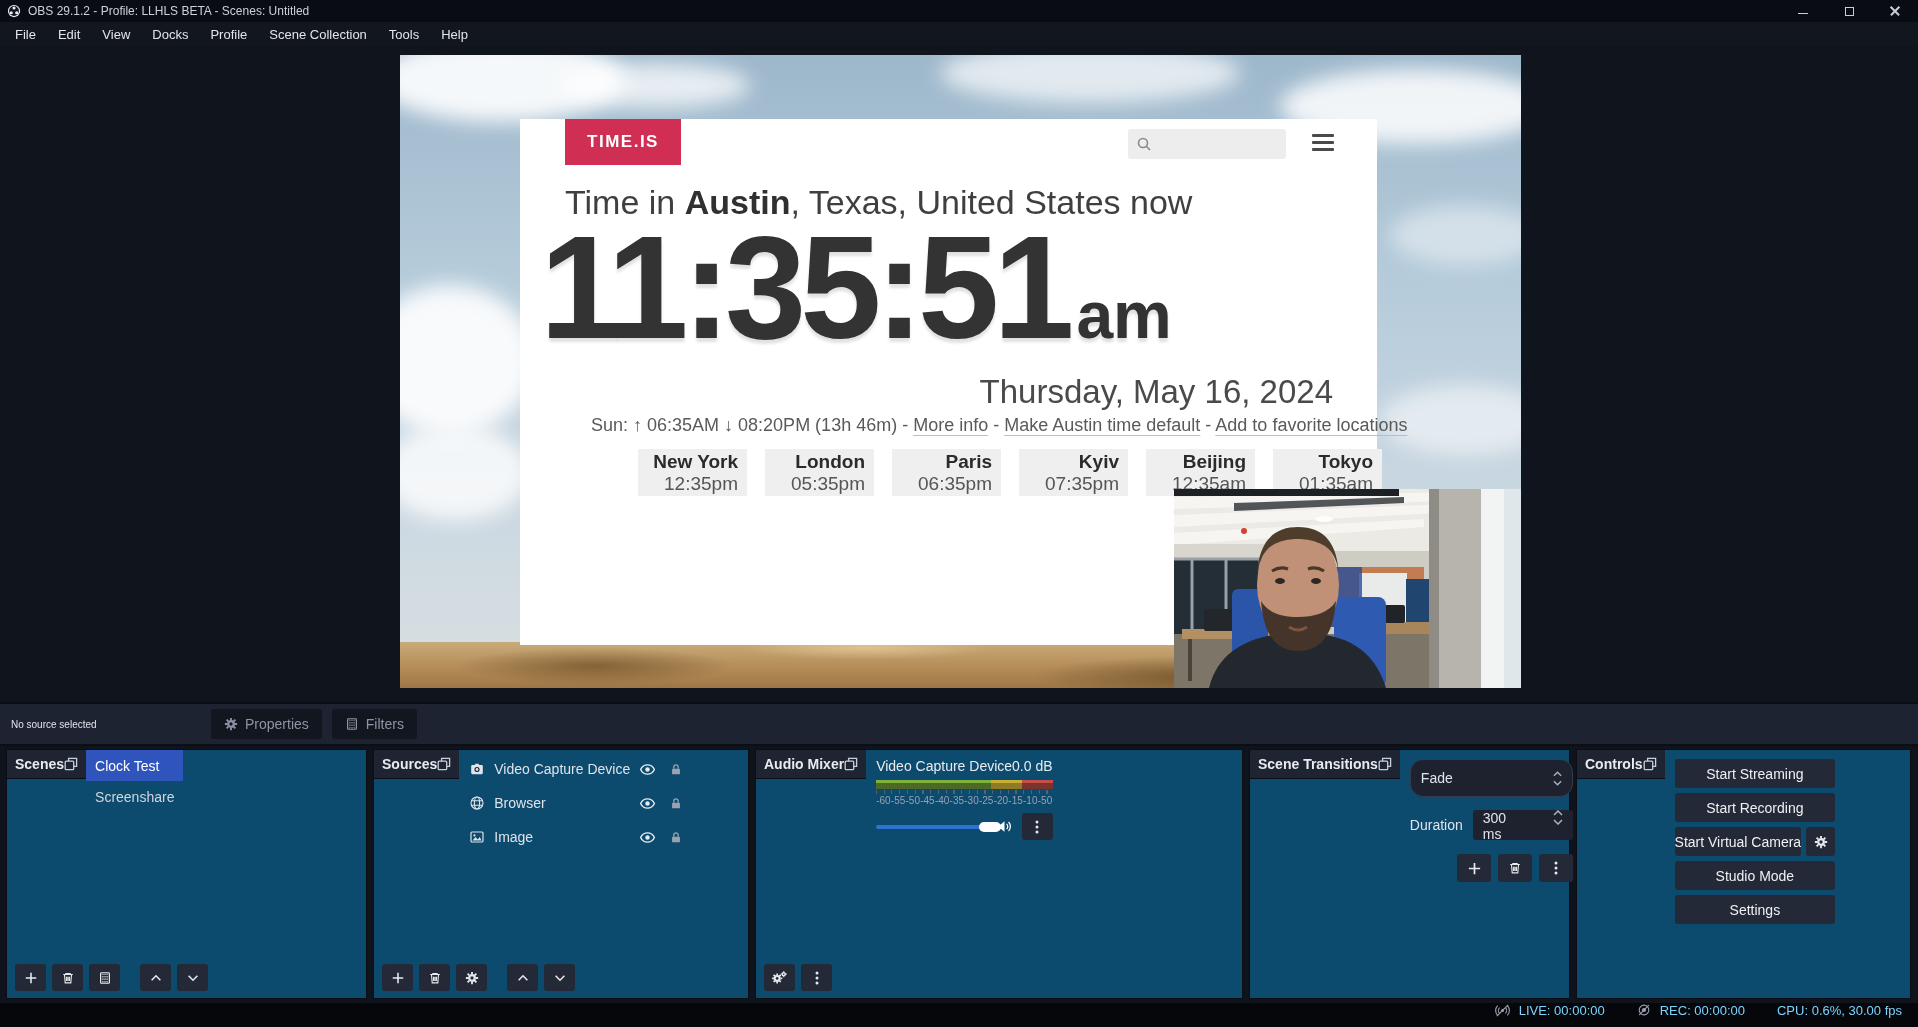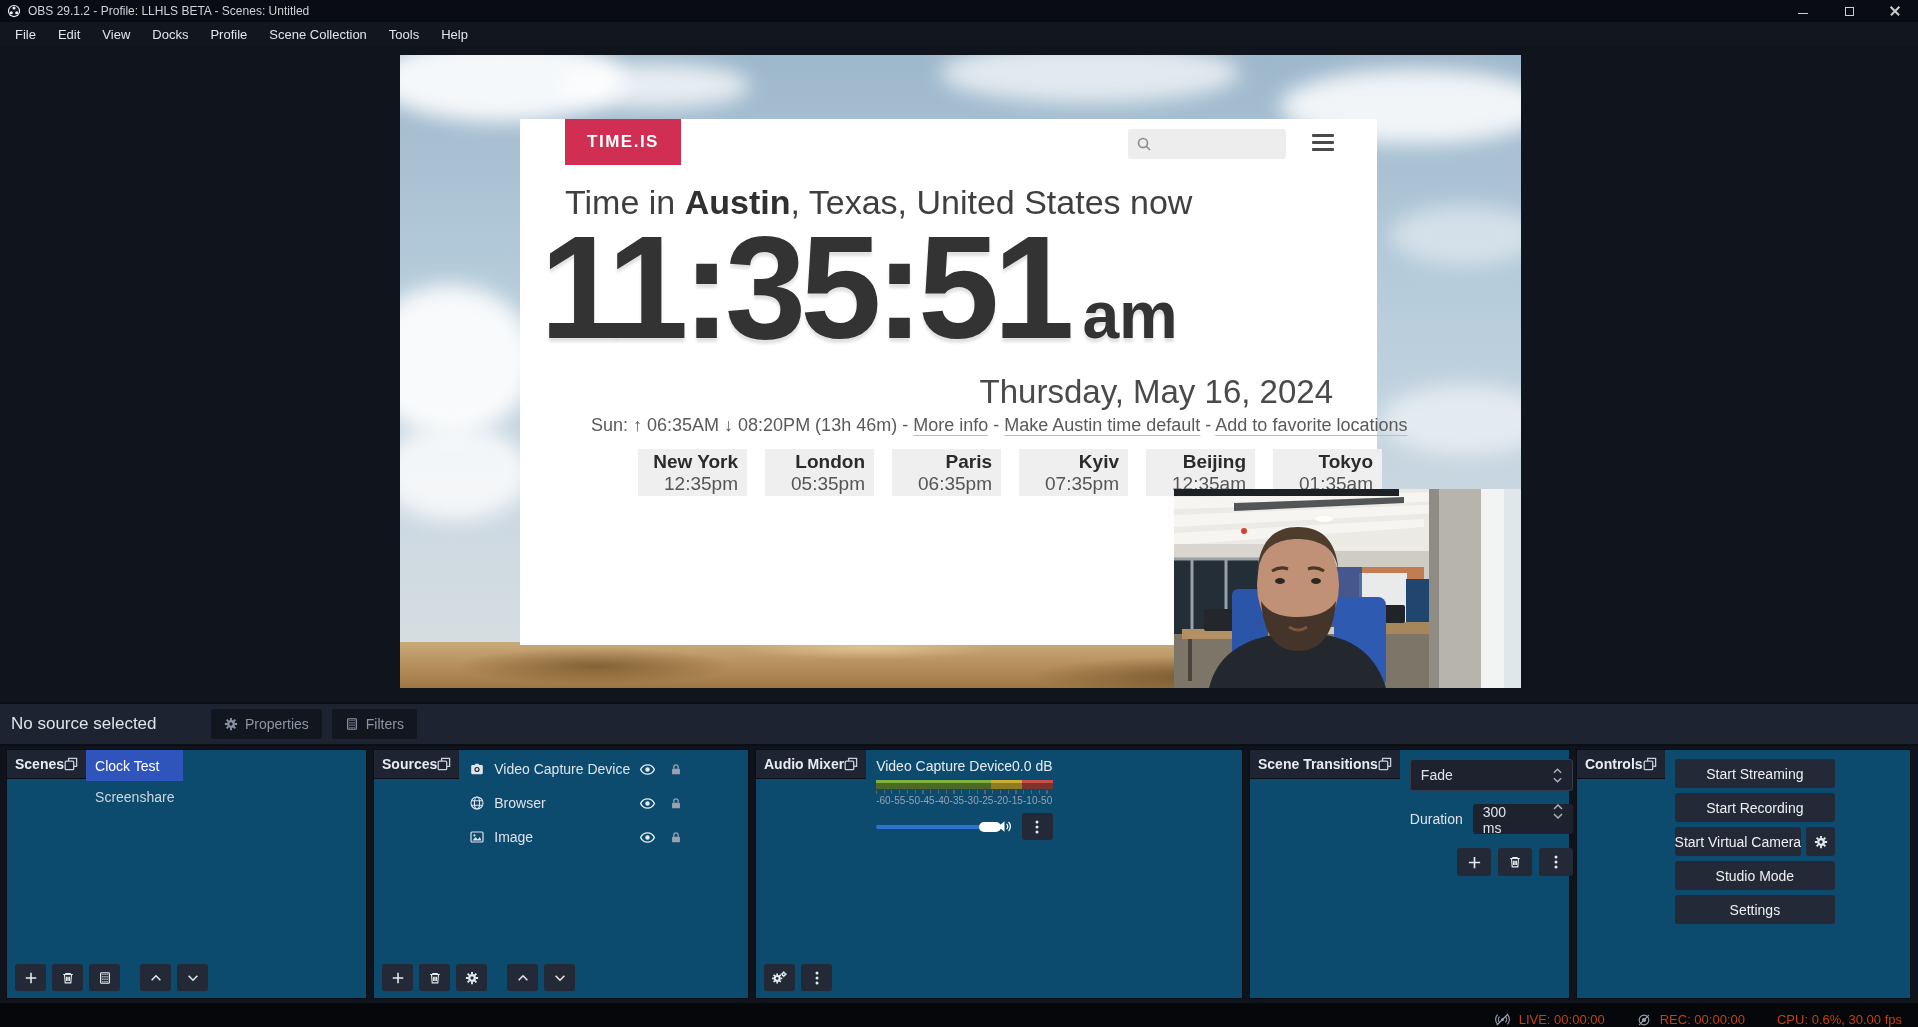--- a/index.html
+++ b/index.html
@@ -40,35 +40,35 @@
     display:flex; align-items:center; justify-content:center; }
   .ti-search { position:absolute; left:608px; top:10px; width:158px; height:30px; background:#ededed;
     border-radius:3px; display:flex; align-items:center; padding-left:8px; }
   .ti-burger { position:absolute; left:792px; top:15px; width:22px; display:flex; flex-direction:column; gap:4px; }
   .ti-burger span { height:3px; background:#4a4a4a; border-radius:1px; }
   .ti-heading { position:absolute; left:45px; top:64px; font-size:34px; color:#3f3f3f; white-space:nowrap; }
   .ti-heading b { color:#303030; }
   .ti-clock { position:absolute; left:20px; top:96px; display:flex; align-items:baseline; color:#333;
     text-shadow:0 4px 3px rgba(0,0,0,.12); }
   .ti-time { font-size:146px; font-weight:bold; letter-spacing:-6px; line-height:1; }
-  .ti-ampm { font-size:66px; font-weight:bold; margin-left:14px; }
+  .ti-ampm { font-size:66px; font-weight:bold; margin-left:8px; }
   .ti-date { position:absolute; right:44px; top:254px; font-size:33px; color:#4a4a4a; white-space:nowrap; }
   .ti-sun { position:absolute; left:50px; top:296px; font-size:18px; color:#5a5a5a; white-space:nowrap;margin-left:21px; }
   .ti-sun .lnk { text-decoration:underline; text-underline-offset:4px; text-decoration-color:#bdbdbd; }
   .ti-cities { position:absolute; left:118px; top:330px; display:flex; gap:18px; }
   .city-cell { width:109px; height:47px; background:#efefef; display:flex; flex-direction:column;
     align-items:flex-end; justify-content:center; padding-right:9px; }
   .city-name { font-weight:bold; font-size:19px; color:#2b2b2b; line-height:1.15; white-space:nowrap; }
   .city-time { font-size:19px; color:#555; line-height:1.15; }
   .webcam { position:absolute; left:774px; top:434px; width:347px; height:199px; }
 
   
   .source-toolbar { height:44px; background:#1d2330; border-top:2px solid #0b0e15; border-bottom:2px solid #0b0e15;
     display:flex; align-items:center; padding-left:11px; }
-  .st-label { width:200px; font-size:17px; color:#dfe3ea; }
+  .st-label { width:200px; font-size:10px; color:#dfe3ea; }
   .st-btn { height:30px; padding:0 13px; background:#12161f; border-radius:3px; color:#8d95a5;
     font-size:14px; display:flex; align-items:center; gap:7px; margin-right:10px; }
 
   
   .docks { height:257px; display:flex; gap:6px; padding:3px 7px 4px 6px; }
   .panel { background:#0c4a6e; border:1px solid #0b0e15; display:flex; flex-direction:row; position:relative; flex:none; }
   .panel-header { height:29px; background:#1e2431; display:flex; align-items:center; padding:0 8px;
     font-size:14px; font-weight:bold; color:#e8ebf1; border-bottom:1px solid #0b0e15; flex:none; }
   .popout { margin-left:auto; }
   .scene-item { height:31px; display:flex; align-items:center; padding:0 9px; font-size:14px; color:#d2d6dd; }
@@ -90,39 +90,39 @@
   .meter-ticks { height:4px; margin-top:1px;
     background:repeating-linear-gradient(to right,#596070 0 1px,transparent 1px 7.75px); }
   .tick-labels { display:flex; justify-content:space-between; font-size:10px; color:#99a1b0; margin-top:1px; }
   .slider-row { display:flex; align-items:center; margin-top:7px; gap:9px; }
   .slider-track { flex:1; height:4px; border-radius:2px; position:relative;
     background:linear-gradient(90deg,var(--slider_blue) 0 96%,#3a4150 96%); }
   .slider-handle { position:absolute; left:93%; top:-3px; width:22px; height:10px; border-radius:5px; background:#fff; }
 
   
   .trans-body { padding:9px 10px 0; font-size:14px; color:#dfe3ea; }
-  .combo { height:32px; background:#1d222e; border:1px solid #333b4c; border-radius:3px;
+  .combo { height:38px; background:#1d222e; border:1px solid #333b4c; border-radius:13px;
     display:flex; align-items:center; padding:8px 10px; }
   .combo-arrows,.spin-arrows { margin-left:auto; display:flex; flex-direction:column; gap:3px; align-items:center; }
   .duration-row { margin-top:13px; display:flex; align-items:center; gap:10px; }
   .spinbox { flex:1; height:30px; background:#1d222e; border-radius:3px; display:flex; padding:0 10px;gap:47px; }
   .trans-toolbar { margin-top:14px; display:flex; justify-content:flex-end; gap:7px; }
   .trans-toolbar .tb-btn { width:34px; height:28px; }
 
   
   .controls-body { padding:9px 10px; display:flex; flex-direction:column; gap:5px; }
   .ctl-btn { height:29px; background:#232936; border-radius:3px; display:flex; align-items:center;
     justify-content:center; font-size:14px; color:#eef0f3; }
   .ctl-row { display:flex; gap:5px; }
   .ctl-row .ctl-btn.wide { flex:1; }
   .ctl-btn.square { width:29px; flex:none; }
 
   
-  .statusbar { height:24px; background:#05070b; display:flex; align-items:flex-end; justify-content:flex-end;
-    gap:9px; padding-right:16px; font-size:13px; color:#c2410c; }
+  .statusbar { height:24px; background:#05070b; display:flex; align-items:flex-start; justify-content:flex-end;
+    gap:9px; padding-right:16px; font-size:13px; color:#7dd3fc; }
   .sb-gap { width:14px; }
 </style>
 </head>
 <body>
 
 <div class="titlebar">
   <span>
     <svg width="14" height="14" viewBox="0 0 16 16">
         <circle cx="8" cy="8" r="7" fill="#e9ecf0"></circle>
         <circle cx="8" cy="8" r="5.6" fill="#10141d"></circle>

